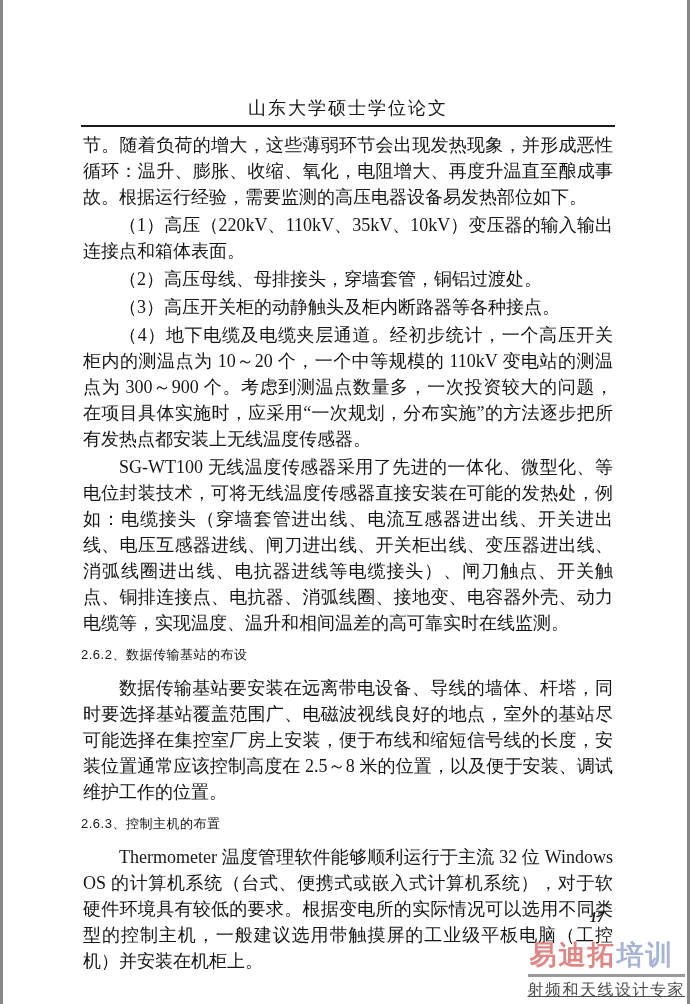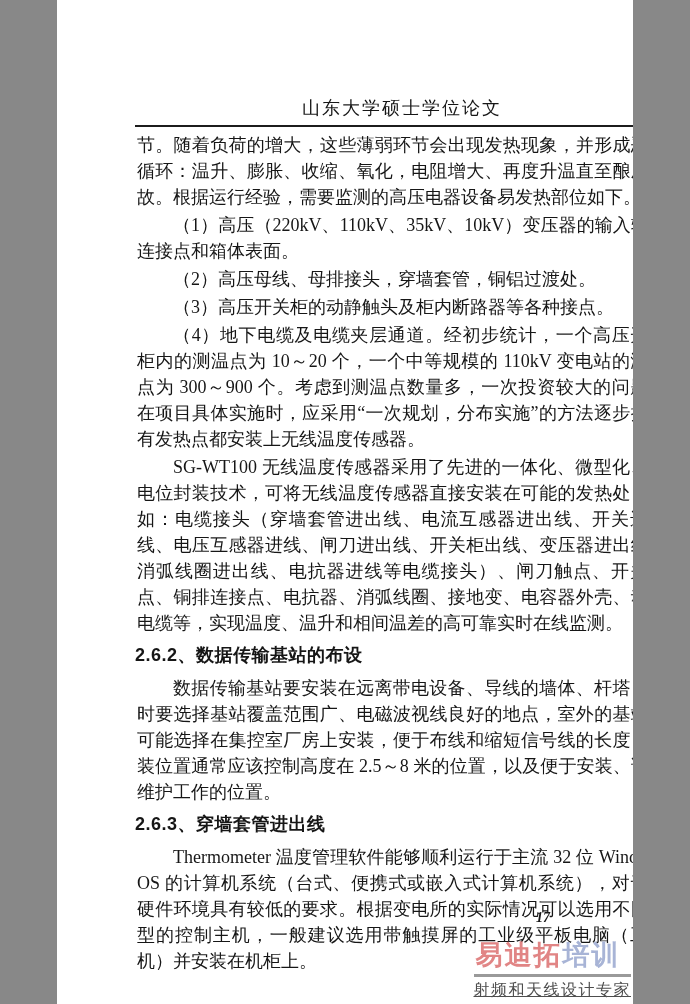--- a/index.html
+++ b/index.html
@@ -1,18 +1,18 @@
 <!DOCTYPE html>
 <html><head>
 <meta charset="utf-8">
 <style>
   html, body { margin: 0; padding: 0; background: #888; }
   .page {
     position: relative;
-    width: 576px;
+    width: 684px;
     height: 1004px;
     margin: 0 auto;
     background: #ffffff;
     overflow: hidden;
     font-family: "Liberation Serif", "DejaVu Serif", serif;
     color: #161616;
   }
   .doc {
     position: absolute;
     left: 78px;
@@ -31,22 +31,22 @@
   .body-text {
     margin-top: 5px;
     font-size: 18px;
     line-height: 26px;
     text-align: justify;
   }
   .body-text p { margin: 2px; }
   .indent { text-indent: 2em; }
   .section-heading {
     font-family: "Liberation Sans", "DejaVu Sans", sans-serif;
-    font-size: 18px;
-    font-weight: bold;
+    font-size: 13px;
+    font-weight: normal;
     letter-spacing: 0.5px;
     margin: 6px 0 7px 0;
   }
   .page-number {
     position: absolute;
     right: 83px;
     bottom: 78px;
     font-size: 14px;
     font-weight: bold;
     font-family: "Liberation Serif", serif;
@@ -97,21 +97,21 @@
 
       <p class="para indent">（4）地下电缆及电缆夹层通道。经初步统计，一个高压开关柜内的测温点为 10～20 个，一个中等规模的 110kV 变电站的测温点为 300～900 个。考虑到测温点数量多，一次投资较大的问题，在项目具体实施时，应采用“一次规划，分布实施”的方法逐步把所有发热点都安装上无线温度传感器。</p>
 
       <p class="para indent">SG-WT100 无线温度传感器采用了先进的一体化、微型化、等电位封装技术，可将无线温度传感器直接安装在可能的发热处，例如：电缆接头（穿墙套管进出线、电流互感器进出线、开关进出线、电压互感器进线、闸刀进出线、开关柜出线、变压器进出线、消弧线圈进出线、电抗器进线等电缆接头）、闸刀触点、开关触点、铜排连接点、电抗器、消弧线圈、接地变、电容器外壳、动力电缆等，实现温度、温升和相间温差的高可靠实时在线监测。</p>
 
       <h3 class="section-heading">2.6.2、数据传输基站的布设</h3>
 
 
       <p class="para indent">数据传输基站要安装在远离带电设备、导线的墙体、杆塔，同时要选择基站覆盖范围广、电磁波视线良好的地点，室外的基站尽可能选择在集控室厂房上安装，便于布线和缩短信号线的长度，安装位置通常应该控制高度在 2.5～8 米的位置，以及便于安装、调试维护工作的位置。</p>
 
-      <h3 class="section-heading">2.6.3、穿墙套管进出线</h3>
+      <h3 class="section-heading">2.6.3、控制主机的布置</h3>
 
       <p class="para indent">Thermometer 温度管理软件能够顺利运行于主流 32 位 Windows OS 的计算机系统（台式、便携式或嵌入式计算机系统），对于软硬件环境具有较低的要求。根据变电所的实际情况可以选用不同类型的控制主机，一般建议选用带触摸屏的工业级平板电脑（工控机）并安装在机柜上。</p>
     </div>
 
   </div>
 
   <div class="page-number">17</div>
 
   <div class="watermark">
     <div class="wm-logo" style="border-bottom-color: rgb(154, 154, 154);">

